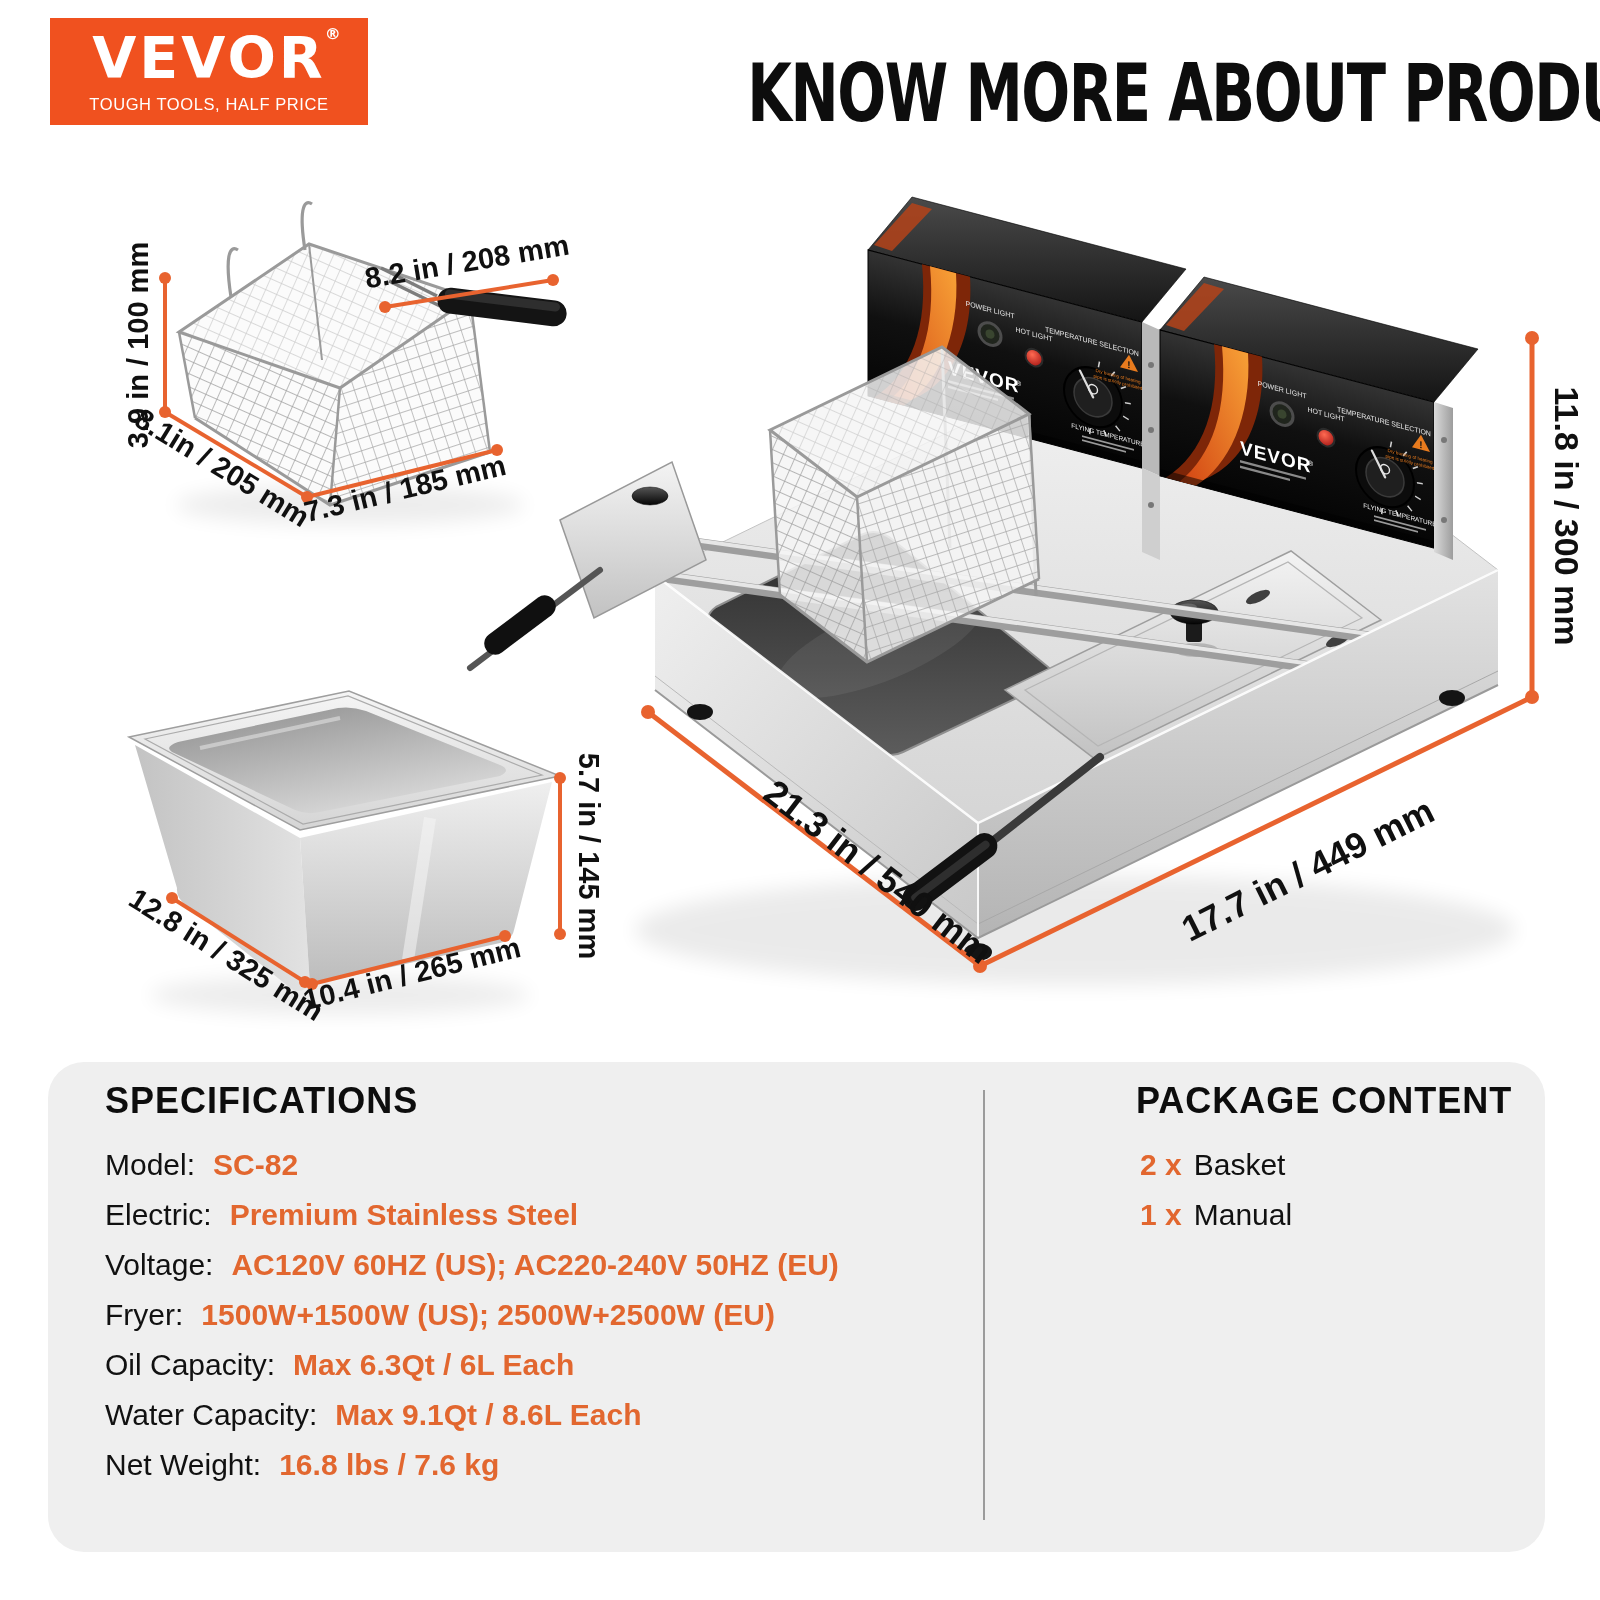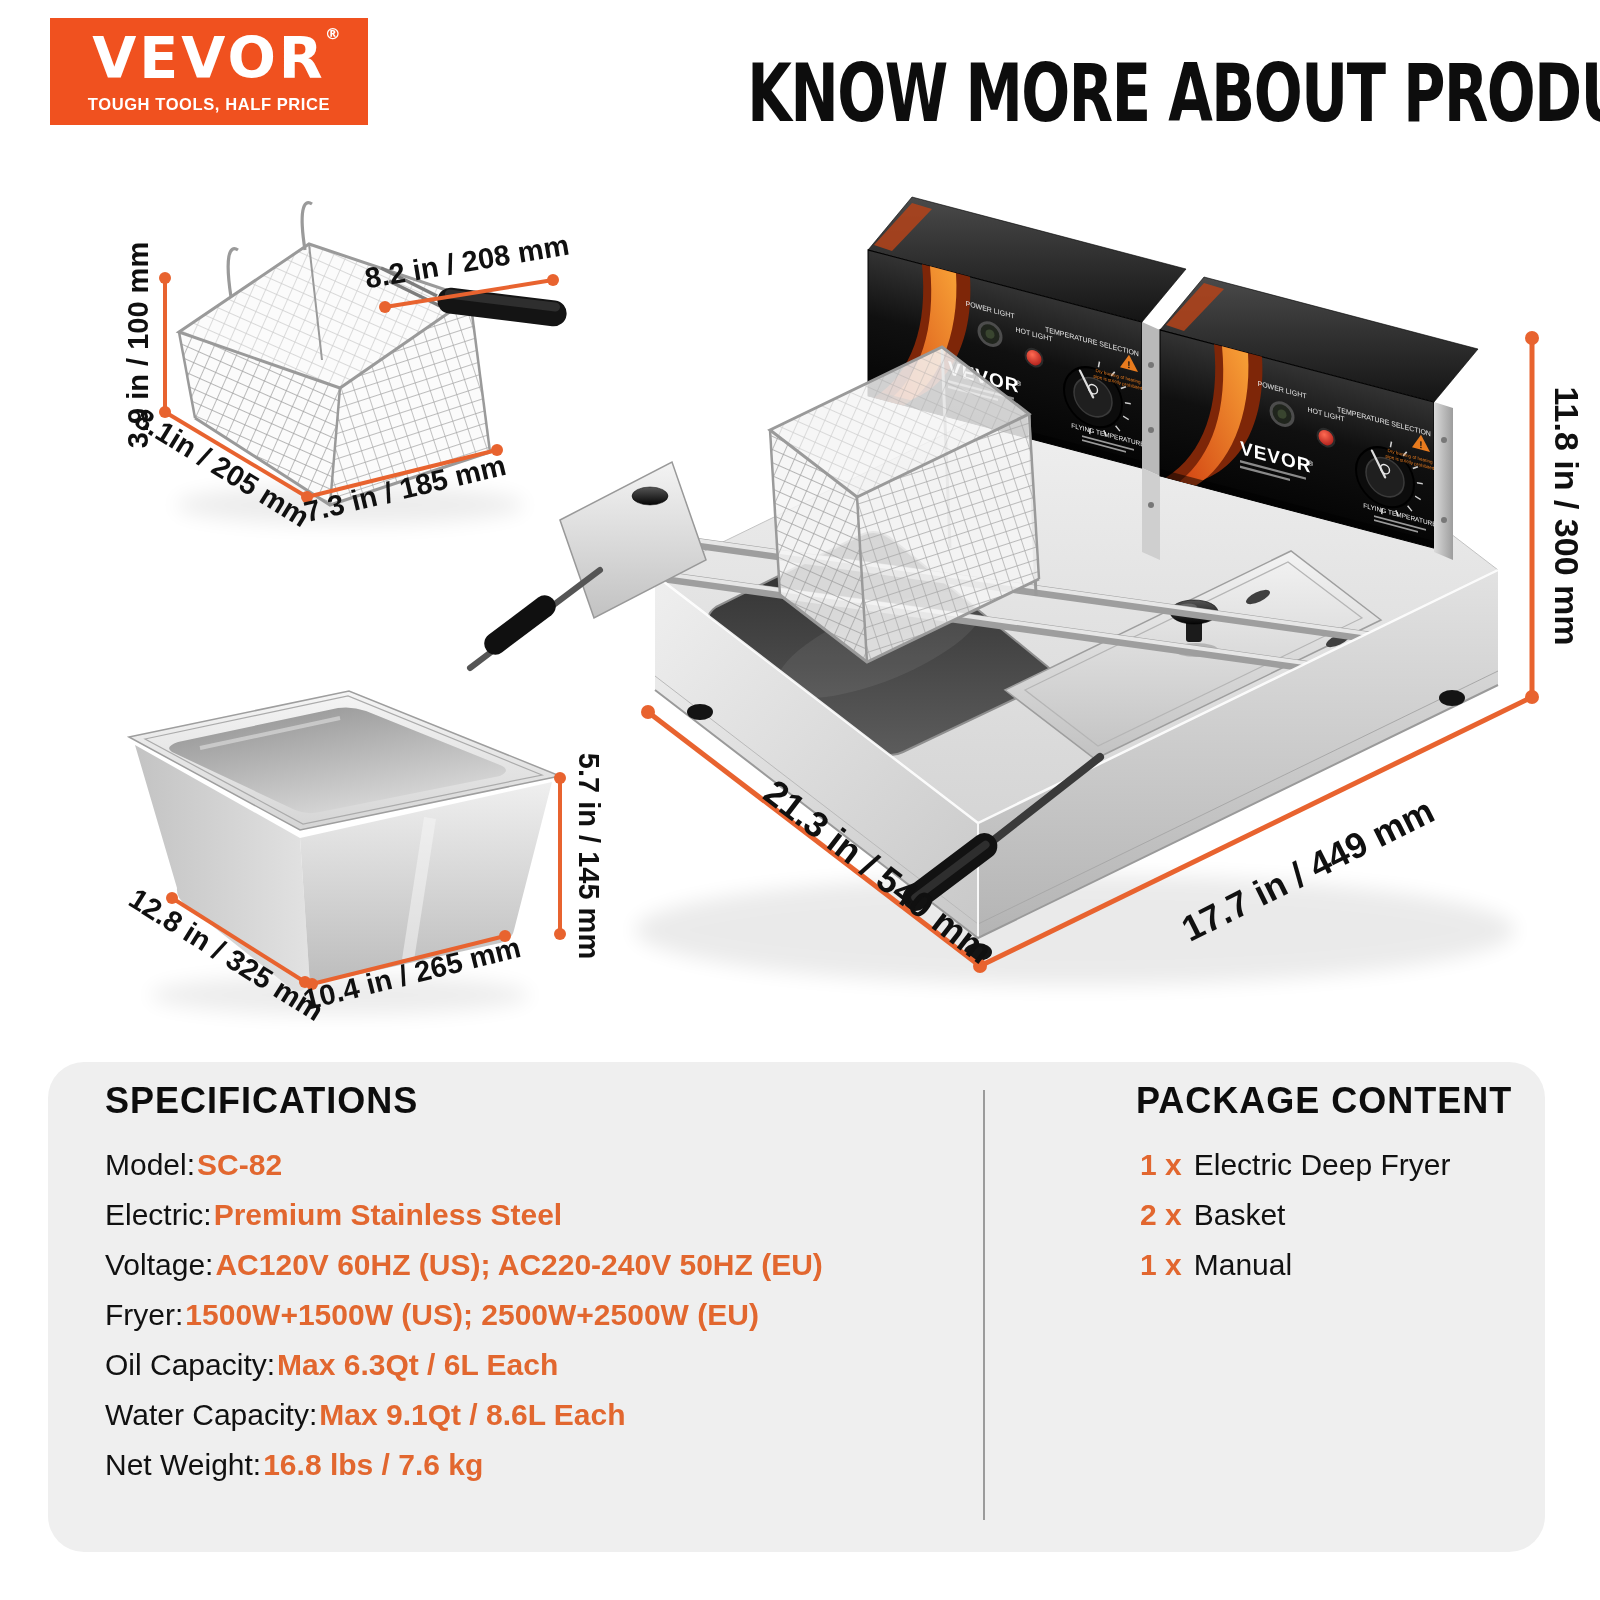--- a/index.html
+++ b/index.html
@@ -5,36 +5,36 @@
   html,body{margin:0;padding:0;}
   body{width:1600px;height:1600px;background:#ffffff;font-family:"Liberation Sans",sans-serif;position:relative;overflow:hidden;}
   .page{position:absolute;inset:0;}
   svg{position:absolute;left:0;top:0;}
 
   
   .logo{position:absolute;left:50px;top:18px;width:318px;height:107px;background:#F0511F;color:#fff;
         display:flex;flex-direction:column;align-items:center;justify-content:center;}
   .logo-word{font-size:57px;font-weight:900;letter-spacing:3px;line-height:1;font-family:"DejaVu Sans",sans-serif;position:relative;}
   .logo-word .reg{font-size:16px;position:absolute;top:-4px;right:-18px;font-weight:bold;}
-  .logo-tag{font-size:16.5px;font-weight:bold;letter-spacing:.6px;margin-top:8px;}
+  .logo-tag{font-size:16.5px;font-weight:normal;letter-spacing:.6px;margin-top:8px;}
   .title{position:absolute;left:610px;top:54px;width:980px;text-align:center;font-size:80px;line-height:1;
          font-weight:900;color:#0d0d0d;font-family:"DejaVu Sans",sans-serif;transform:scaleX(.72);transform-origin:center;
          white-space:nowrap;letter-spacing:-2px;}
 
   
   .dim{position:absolute;font-weight:bold;color:#101010;white-space:nowrap;}
 
   
   .info-panel{position:absolute;left:48px;top:1062px;width:1497px;height:490px;background:#EFEFEF;border-radius:36px;}
   .divider{position:absolute;left:983px;top:1090px;width:2px;height:430px;background:#9b9b9b;}
   .sec-title{position:absolute;font-size:36px;font-weight:bold;color:#0d0d0d;letter-spacing:1px;}
   .spec-list{position:absolute;left:105px;top:1140px;width:860px;}
   .pack-list{position:absolute;left:1140px;top:1140px;width:380px;}
   .row{font-size:30px;line-height:50px;color:#111;white-space:nowrap;}
-  .row .val{color:#E2672F;font-weight:bold;margin-left:2px;}
+  .row .val{color:#E2672F;font-weight:bold;margin-left:18px;}
   .pack-row{font-size:30px;line-height:50px;color:#111;white-space:nowrap;}
   .pack-row .qty{color:#E2672F;font-weight:bold;margin-right:12px;}
 </style>
 </head>
 <body>
 
 <div class="page">
 
   <div class="logo">
     <div class="logo-word"><span>VEVOR</span><span class="reg">®</span></div>
@@ -310,18 +310,17 @@
     <div class="row"><span>Electric:</span><span class="val">Premium Stainless Steel</span></div>
     <div class="row"><span>Voltage:</span><span class="val">AC120V 60HZ (US); AC220-240V 50HZ (EU)</span></div>
     <div class="row"><span>Fryer:</span><span class="val">1500W+1500W (US); 2500W+2500W (EU)</span></div>
     <div class="row"><span>Oil Capacity:</span><span class="val">Max 6.3Qt / 6L Each</span></div>
     <div class="row"><span>Water Capacity:</span><span class="val">Max 9.1Qt / 8.6L Each</span></div>
     <div class="row"><span>Net Weight:</span><span class="val">16.8 lbs / 7.6 kg</span></div>
   </div>
 
   <div class="sec-title" style="left:1136px;top:1080px;">PACKAGE CONTENT</div>
   <div class="pack-list">
-    <div class="pack-row"><span class="qty">1 x</span><span>Electric Deep Fryer</span></div>
     <div class="pack-row"><span class="qty">2 x</span><span>Basket</span></div>
     <div class="pack-row"><span class="qty">1 x</span><span>Manual</span></div>
   </div>
 
 </div>
 
 </body></html>

